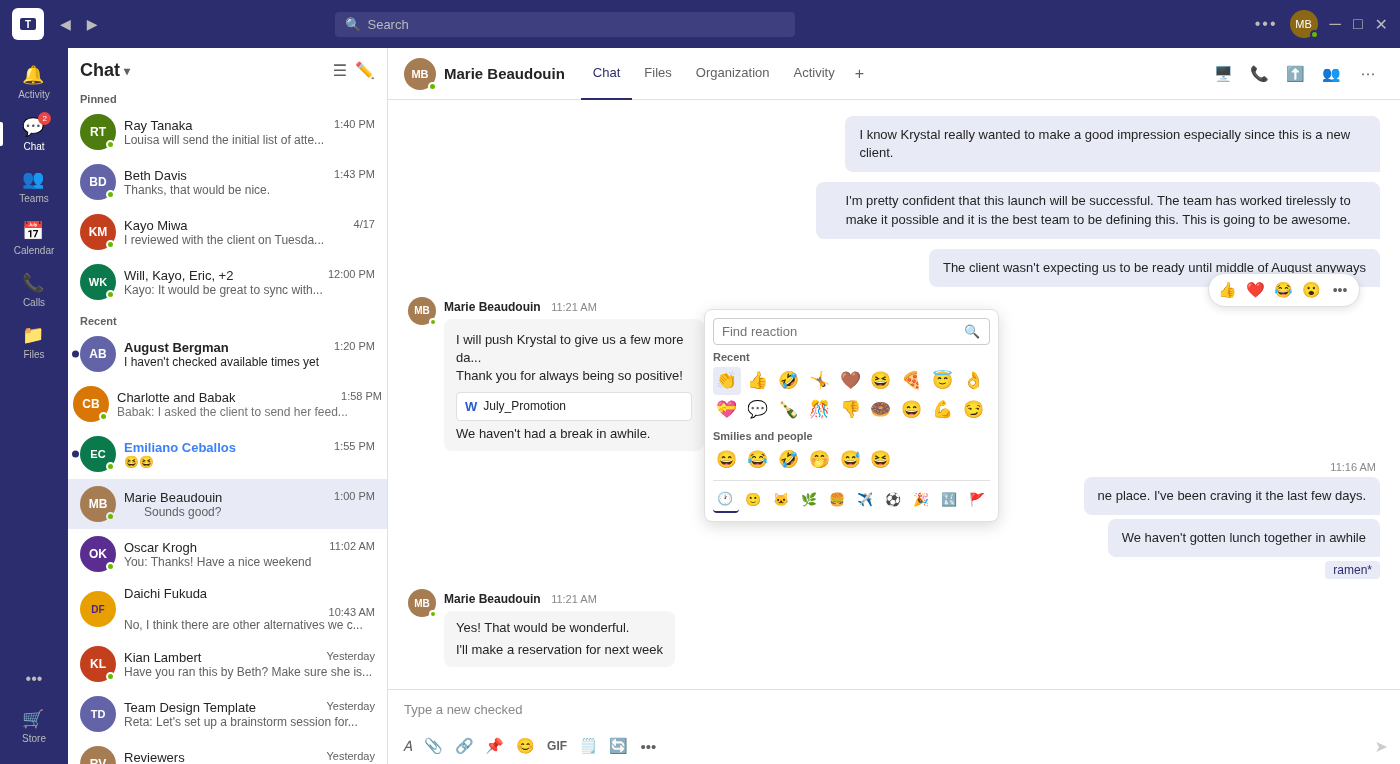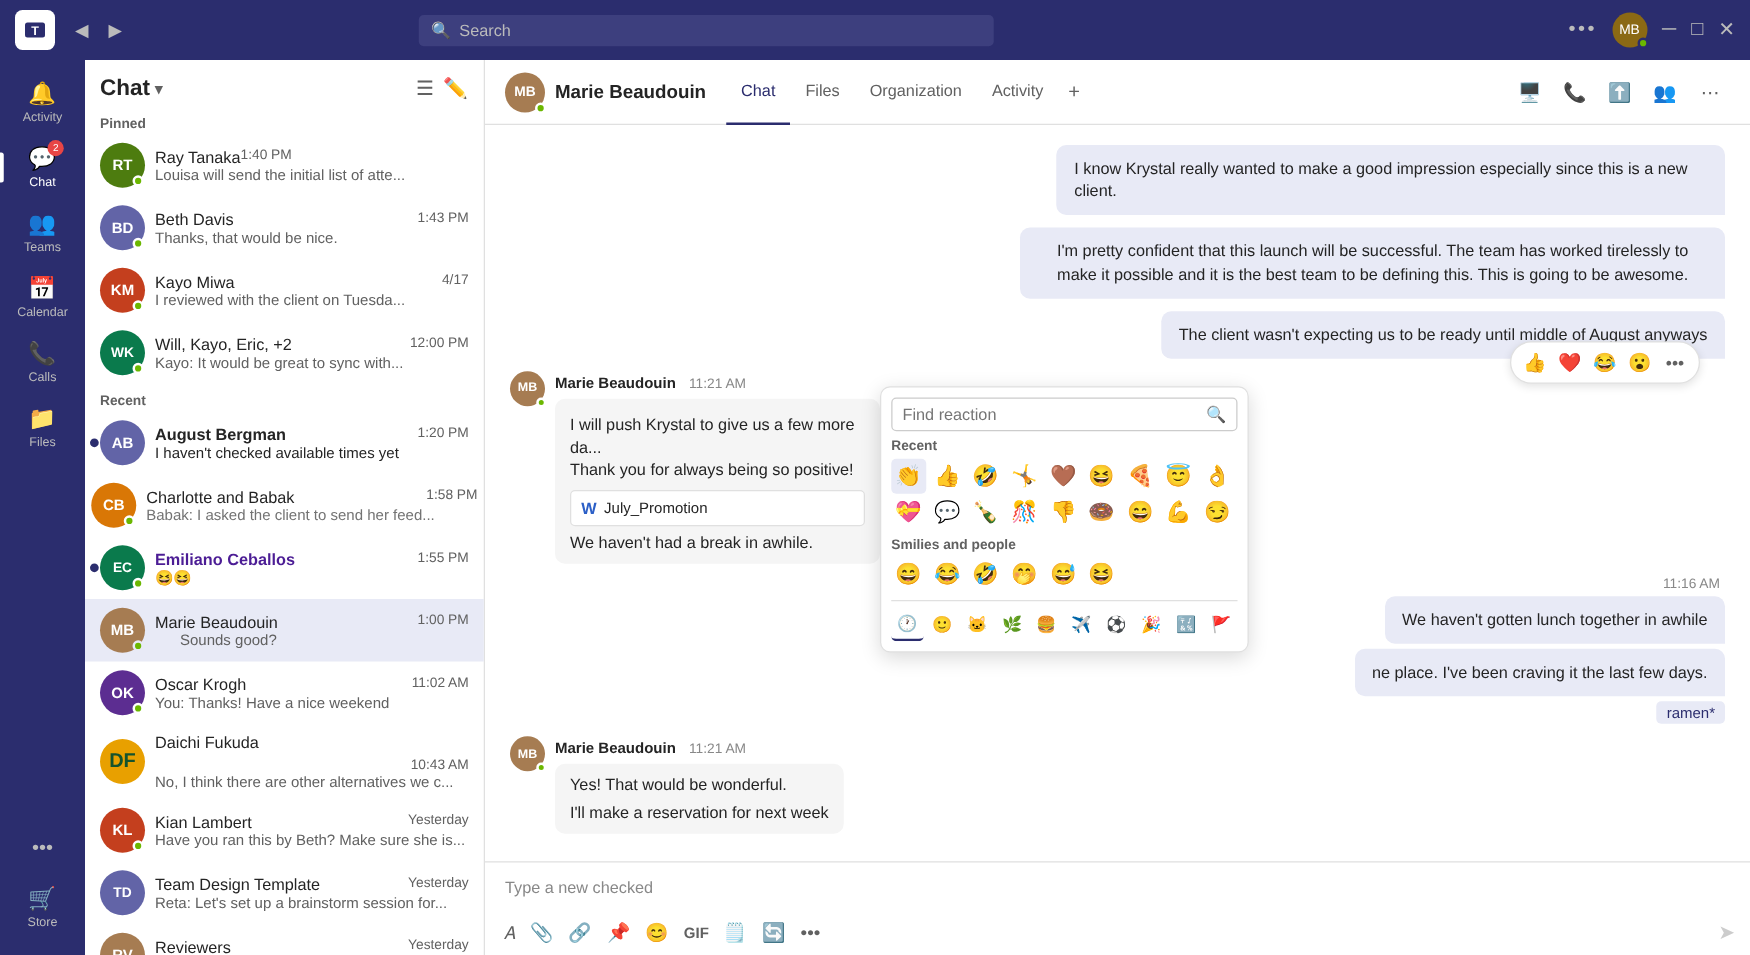--- a/index.html
+++ b/index.html
@@ -83,21 +83,21 @@
         <span style="cursor:pointer;font-size:16px;">☰</span>
         <span style="cursor:pointer;font-size:16px;">✏️</span>
       </div>
     </div>
     <div style="overflow-y:auto;flex:1;">
       <div style="font-size:11px;font-weight:600;color:#616161;padding:6px 12px 2px;">Pinned</div>
 
       <div style="display:flex;align-items:center;padding:7px 12px;cursor:pointer;gap:8px;">
         <div style="width:36px;height:36px;border-radius:50%;background:#4d7c0f;display:flex;align-items:center;justify-content:center;font-size:12px;font-weight:600;color:#fff;position:relative;flex-shrink:0;">RT<div style="position:absolute;bottom:1px;right:1px;width:9px;height:9px;border-radius:50%;border:2px solid #fff;background:#6bb700;"></div></div>
         <div style="flex:1;min-width:0;">
-          <div style="display:flex;">
+          <div style="display:flex;justify-content:space-between;">
               <span style="font-size:13px;font-weight:500;color:#242424;">Ray Tanaka</span>
               <span style="font-size:11px;color:#616161;">1:40 PM</span>
             </div>
           <div style="font-size:12px;color:#616161;white-space:nowrap;overflow:hidden;text-overflow:ellipsis;">Louisa will send the initial list of atte...</div>
         </div>
       </div>
 
       <div style="display:flex;align-items:center;padding:7px 12px;cursor:pointer;gap:8px;justify-content:space-between;">
         <div style="width:36px;height:36px;border-radius:50%;background:#6264a7;display:flex;align-items:center;justify-content:center;font-size:12px;font-weight:600;color:#fff;position:relative;flex-shrink:0;">BD<div style="position:absolute;bottom:1px;right:1px;width:9px;height:9px;border-radius:50%;border:2px solid #fff;background:#6bb700;"></div></div>
         <div style="flex:1;min-width:0;">
@@ -154,21 +154,21 @@
             </div>
           <div style="font-size:12px;color:#737373;white-space:nowrap;overflow:hidden;text-overflow:ellipsis;">Babak: I asked the client to send her feed...</div>
         </div>
       </div>
 
       <div style="display:flex;align-items:center;padding:7px 12px;cursor:pointer;gap:8px;position:relative;">
         <div style="position:absolute;left:4px;top:50%;transform:translateY(-50%);width:7px;height:7px;background:#2b2d6e;border-radius:50%;"></div>
         <div style="width:36px;height:36px;border-radius:50%;background:#0a7a4c;display:flex;align-items:center;justify-content:center;font-size:11px;font-weight:600;color:#fff;position:relative;flex-shrink:0;">EC<div style="position:absolute;bottom:1px;right:1px;width:9px;height:9px;border-radius:50%;border:2px solid #fff;background:#6bb700;"></div></div>
         <div style="flex:1;min-width:0;">
           <div style="display:flex;justify-content:space-between;">
-              <span style="font-size:13px;font-weight:600;color:#4c1d95;">Emiliano Ceballos</span>
+              <span style="font-size:13px;font-weight:600;color:#3b82f6;">Emiliano Ceballos</span>
               <span style="font-size:11px;color:#616161;">1:55 PM</span>
             </div>
           <div style="font-size:12px;color:#242424;font-weight:500;">😆😆</div>
         </div>
       </div>
 
       <div style="display:flex;align-items:center;padding:7px 12px;cursor:pointer;gap:8px;background:#e8eaf6;">
         <div style="width:36px;height:36px;border-radius:50%;background:#a67c52;display:flex;align-items:center;justify-content:center;font-size:12px;font-weight:600;color:#fff;position:relative;flex-shrink:0;">MB<div style="position:absolute;bottom:1px;right:1px;width:9px;height:9px;border-radius:50%;border:2px solid #e8eaf6;background:#6bb700;"></div></div>
         <div style="flex:1;min-width:0;">
           <div style="display:flex;justify-content:space-between;">
@@ -184,21 +184,21 @@
         <div style="flex:1;min-width:0;">
           <div style="display:flex;justify-content:space-between;">
               <span style="font-size:13px;font-weight:500;color:#242424;">Oscar Krogh</span>
               <span style="font-size:11px;color:#616161;">11:02 AM</span>
             </div>
           <div style="font-size:12px;color:#616161;">You: Thanks! Have a nice weekend</div>
         </div>
       </div>
 
       <div style="display:flex;align-items:center;padding:7px 12px;cursor:pointer;gap:8px;">
-        <div style="width:36px;height:36px;border-radius:50%;background:#e8a000;display:flex;align-items:center;justify-content:center;font-size:16px;font-weight:600;color:#14532d;flex-shrink:0;">DF</div>
+        <div style="width:36px;height:36px;border-radius:50%;background:#e8a000;display:flex;align-items:center;justify-content:center;font-size:10px;font-weight:600;color:#4c1d95;flex-shrink:0;">DF</div>
         <div style="flex:1;min-width:0;">
           <div style="display:flex;justify-content:space-between;">
               <span style="font-size:13px;font-weight:500;color:#242424;">Daichi Fukuda</span>
               <span style="font-size:11px;color:#616161;margin-top:20px;">10:43 AM</span>
             </div>
           <div style="font-size:12px;color:#616161;white-space:nowrap;overflow:hidden;text-overflow:ellipsis;">No, I think there are other alternatives we c...</div>
         </div>
       </div>
 
       <div style="display:flex;align-items:center;padding:7px 12px;cursor:pointer;gap:8px;">
@@ -346,22 +346,22 @@
               <span style="width:26px;height:26px;display:flex;align-items:center;justify-content:center;border-radius:4px;cursor:pointer;font-size:13px;color:#616161;">🎉</span>
               <span style="width:26px;height:26px;display:flex;align-items:center;justify-content:center;border-radius:4px;cursor:pointer;font-size:13px;color:#616161;">🔣</span>
               <span style="width:26px;height:26px;display:flex;align-items:center;justify-content:center;border-radius:4px;cursor:pointer;font-size:13px;color:#616161;">🚩</span>
             </div>
           </div>
         </div>
       </div>
 
       <div style="display:flex;flex-direction:column;align-items:flex-end;gap:4px;">
         <div style="font-size:11px;color:#888;margin-right:4px;">11:16 AM</div>
+        <div style="align-self:flex-end;max-width:50%;background:#e8eaf6;border-radius:8px 8px 0 8px;padding:10px 14px;font-size:13px;color:#242424;line-height:1.4;">ne place. I've been craving it the last few days.</div>
         <div style="align-self:flex-end;max-width:50%;background:#e8eaf6;border-radius:8px 8px 0 8px;padding:10px 14px;font-size:13px;color:#242424;line-height:1.4;">We haven't gotten lunch together in awhile</div>
-        <div style="align-self:flex-end;max-width:50%;background:#e8eaf6;border-radius:8px 8px 0 8px;padding:10px 14px;font-size:13px;color:#242424;line-height:1.4;">ne place. I've been craving it the last few days.</div>
         <div style="align-self:flex-end;font-size:12px;color:#2b2d6e;background:#e8eaf6;border-radius:4px;padding:2px 8px;">ramen*</div>
       </div>
 
       <div style="display:flex;gap:8px;align-items:flex-start;">
         <div style="width:28px;height:28px;border-radius:50%;background:#a67c52;display:flex;align-items:center;justify-content:center;font-size:10px;font-weight:600;color:#fff;flex-shrink:0;position:relative;">
           MB
           <div style="position:absolute;bottom:-1px;right:-1px;width:8px;height:8px;background:#6bb700;border-radius:50%;border:2px solid #fff;"></div>
         </div>
         <div>
           <div>

